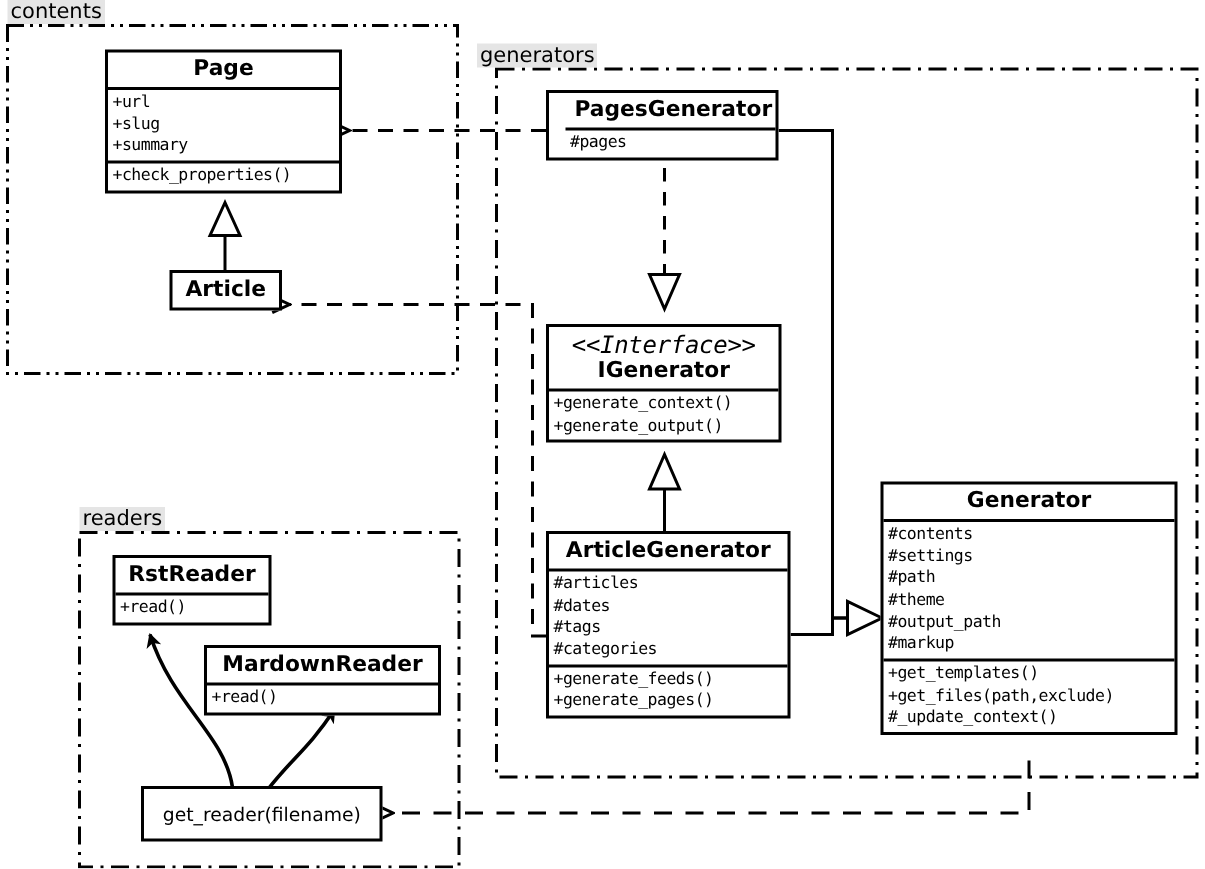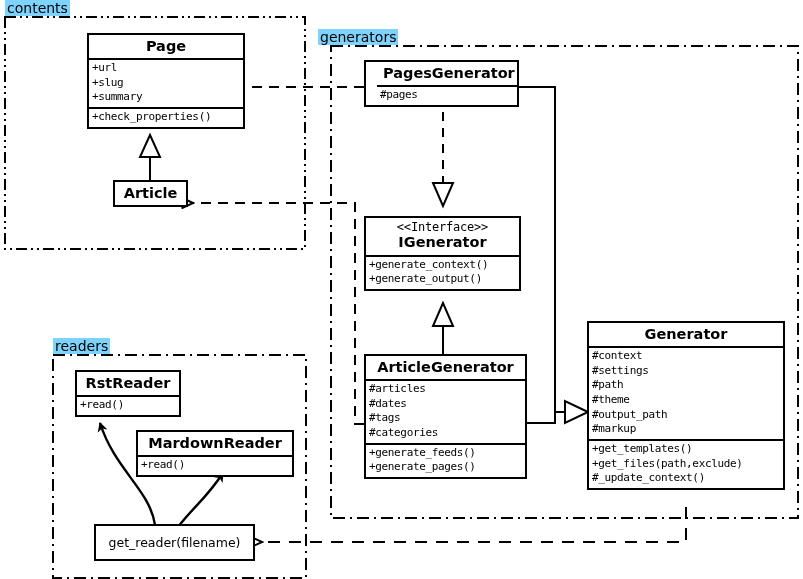--- a/index.html
+++ b/index.html
@@ -40,23 +40,24 @@
     text-align: center;
     padding: 3px 6px 4px 6px;
     line-height: 1.12;
     color: #000;
     white-space: nowrap;
   }
   .uml-stereo {
     display: block;
     font-family: "DejaVu Sans Mono", monospace;
     font-weight: normal;
-    font-size: 12px;
+    font-size: 16px;
     text-align: center;
     letter-spacing: -0.2px;
+    font-style: italic;
   }
   .uml-compartment {
     border-top: 2px solid #000;
     padding: 1px 3px 2px 3px;
   }
   .uml-member {
     font-family: "DejaVu Sans Mono", monospace;
     font-size: 11px;
     line-height: 1.33;
     color: #000;
@@ -77,21 +78,21 @@
     font-family: "DejaVu Sans", sans-serif;
     font-size: 12.5px;
     color: #000;
     white-space: nowrap;
   }
   .pkg-label {
     position: absolute;
     font-family: "DejaVu Sans", sans-serif;
     font-size: 14px;
     color: #000;
-    background: #7dd3fc;
+    background: #e5e5e5;
     padding: 0 2px;
     z-index: 3;
     white-space: nowrap;
   }
 </style>
 </head>
 <body>
 
 <div id="canvas">
 
@@ -133,21 +134,21 @@
 
     <path d="M 155,525 C 150,490 115,470 100,423" fill="none" stroke="#000" stroke-width="2.4" marker-end="url(#filledArrow)"></path>
 
     <path d="M 178,527 C 195,505 205,500 223,473" fill="none" stroke="#000" stroke-width="2.4" marker-end="url(#filledArrow)"></path>
   </svg>
 
   <div class="pkg-label" style="left:5px; top:0px;">contents</div>
   <div class="pkg-label" style="left:318px; top:29px;">generators</div>
   <div class="pkg-label" style="left:53px; top:338px;">readers</div>
 
-  <div class="uml-class" style="left:87px; top:33px; width:158px;">
+  <div class="uml-class" style="left:70px; top:33px; width:158px;">
     <div class="uml-name">Page</div>
     <div class="uml-compartment">
       <div class="uml-member">+url</div>
       <div class="uml-member">+slug</div>
       <div class="uml-member">+summary</div>
     </div>
     <div class="uml-compartment">
       <div class="uml-member">+check_properties()</div>
     </div>
   </div>
@@ -184,21 +185,21 @@
     </div>
     <div class="uml-compartment">
       <div class="uml-member">+generate_feeds()</div>
       <div class="uml-member">+generate_pages()</div>
     </div>
   </div>
 
   <div class="uml-class" style="left:587px; top:321px; width:198px;">
     <div class="uml-name">Generator</div>
     <div class="uml-compartment">
-      <div class="uml-member">#context</div>
+      <div class="uml-member">#contents</div>
       <div class="uml-member">#settings</div>
       <div class="uml-member">#path</div>
       <div class="uml-member">#theme</div>
       <div class="uml-member">#output_path</div>
       <div class="uml-member">#markup</div>
     </div>
     <div class="uml-compartment">
       <div class="uml-member">+get_templates()</div>
       <div class="uml-member">+get_files(path,exclude)</div>
       <div class="uml-member">#_update_context()</div>

